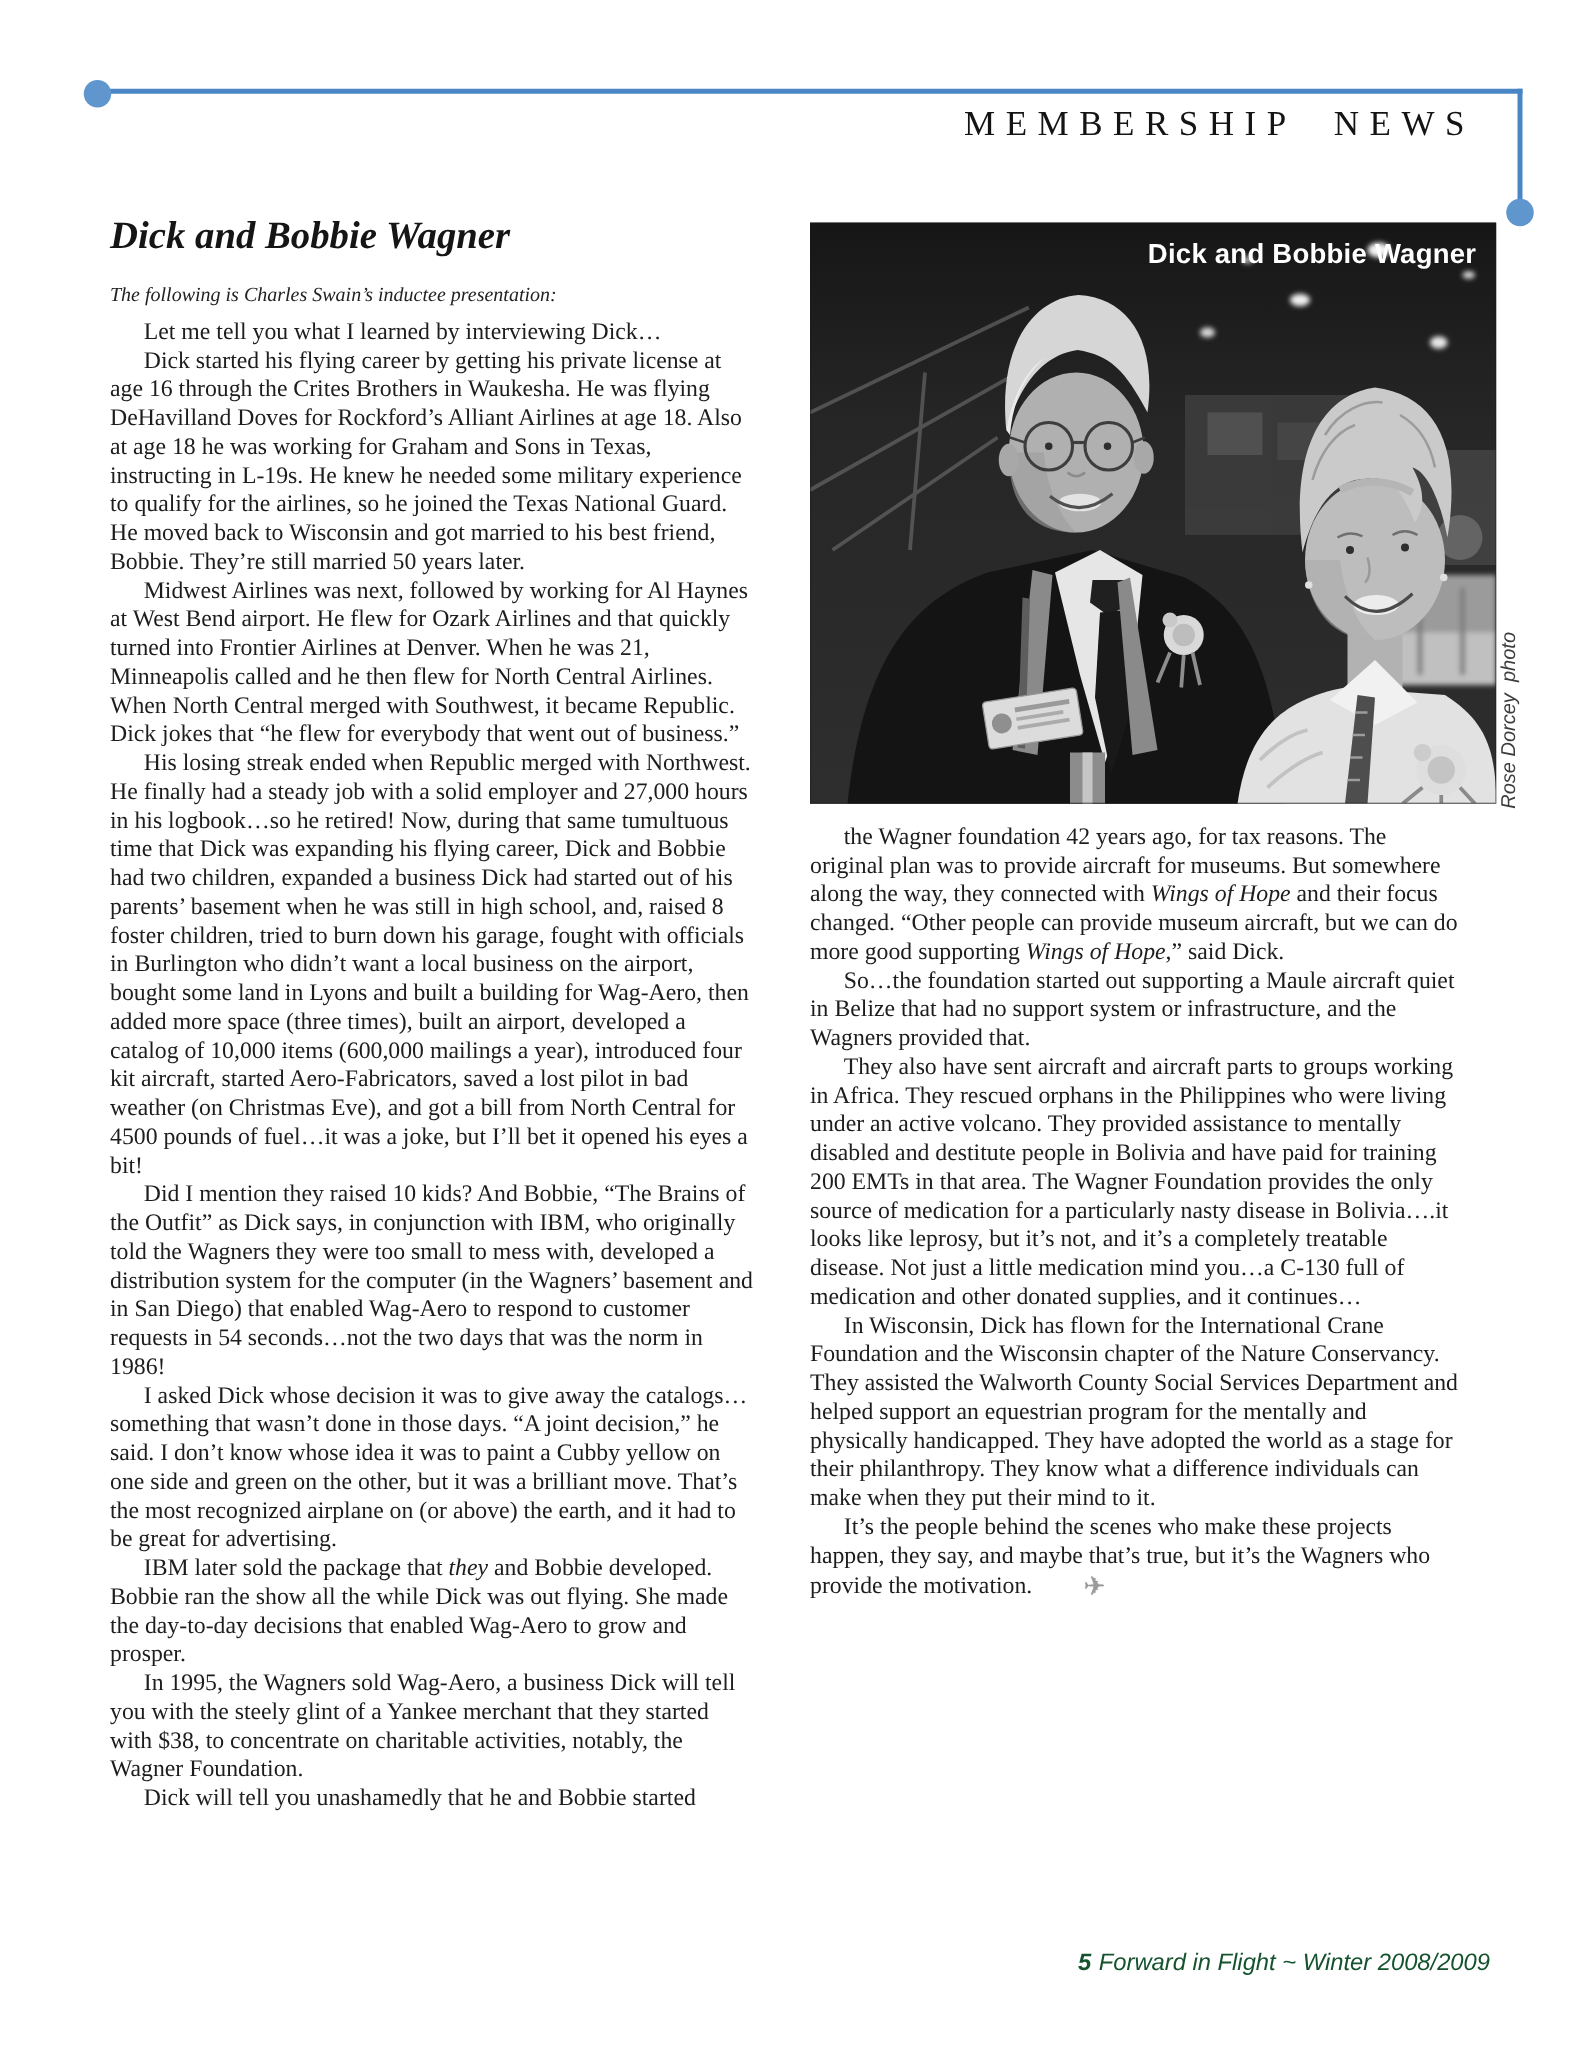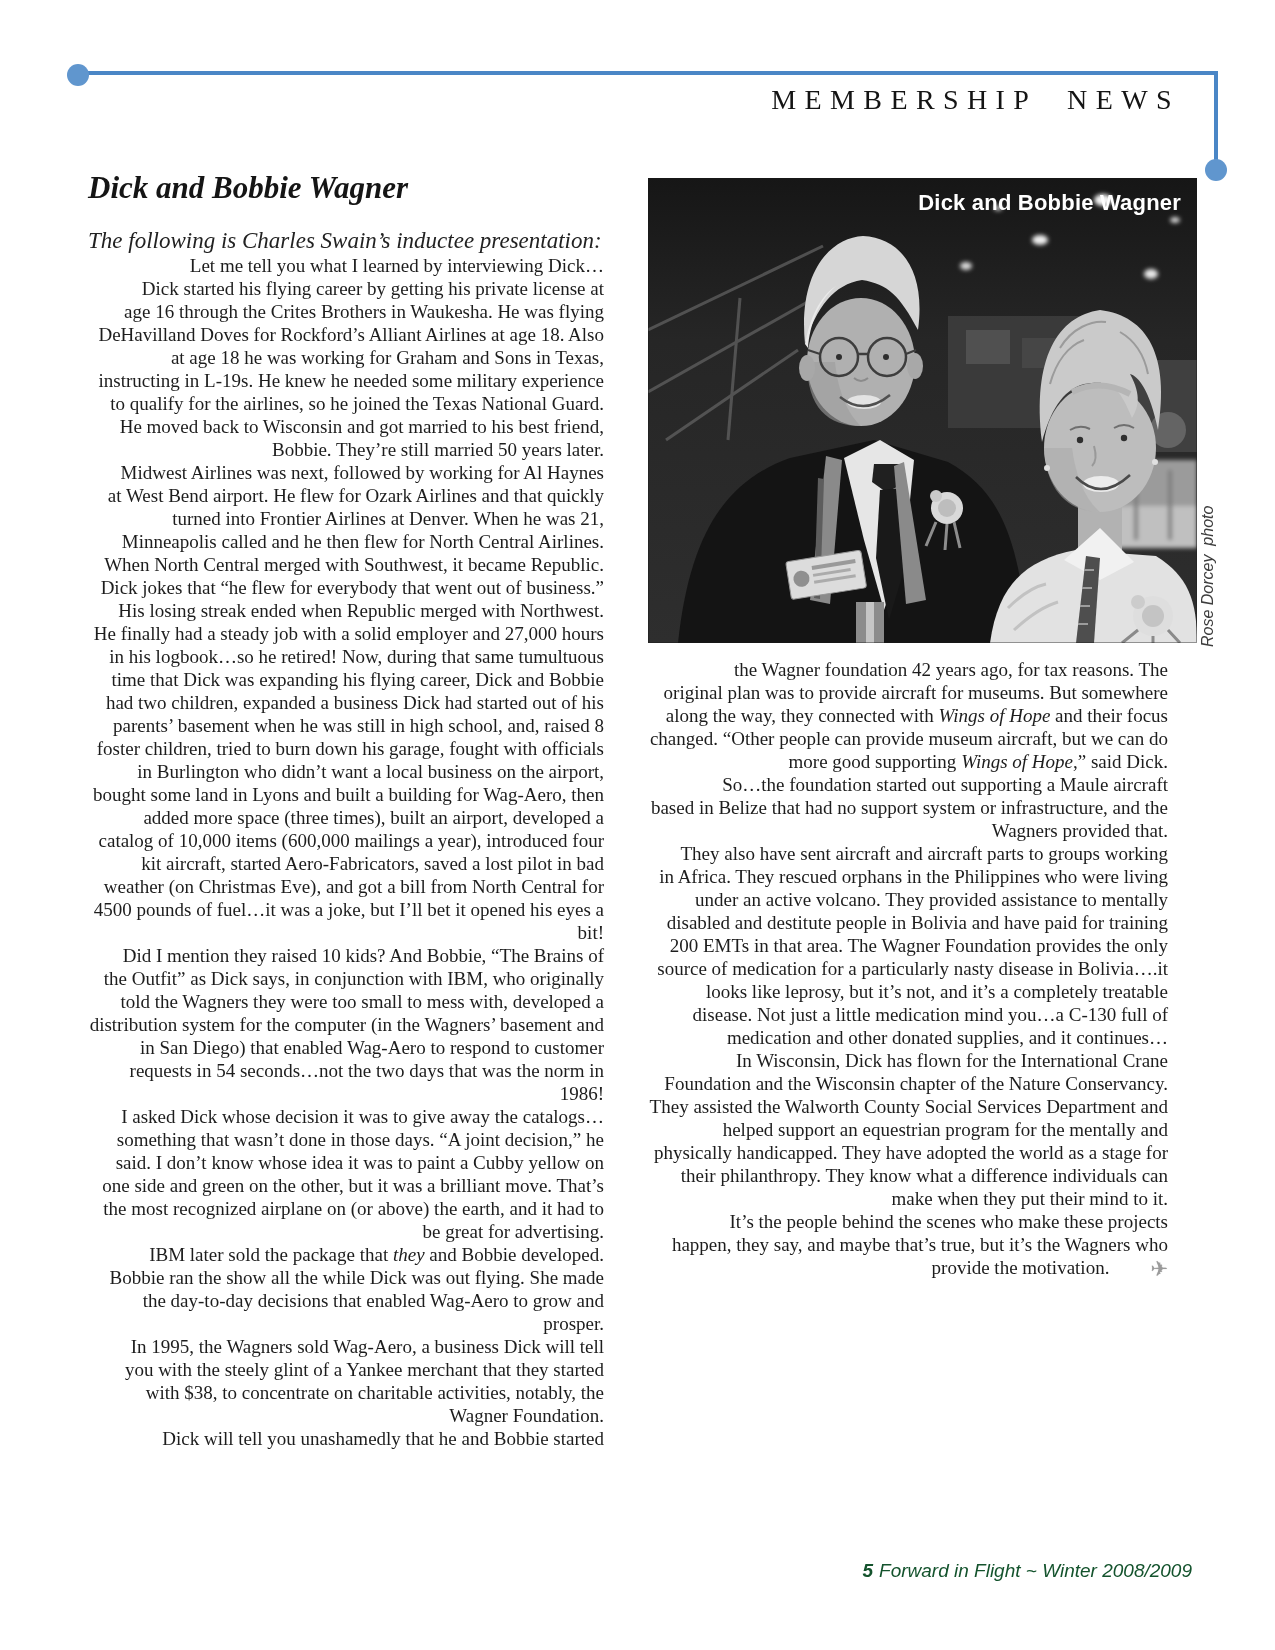--- a/index.html
+++ b/index.html
@@ -23,24 +23,24 @@
     font-size:28px;letter-spacing:0.30em;word-spacing:0.55em;
     color:#141414;white-space:nowrap;
   }
 
   .article-title{
     position:absolute;left:88px;top:170px;margin:0;
     font-size:31px;font-weight:bold;font-style:italic;color:#151515;
   }
   .article-intro{
     position:absolute;left:88px;top:228px;margin:0;
-    font-size:23px;font-style:italic;color:#222;
-  }
-
-  .col{position:absolute;font-size:19px;line-height:23px;text-align:right;}
+    font-size:16px;font-style:italic;color:#222;
+  }
+
+  .col{position:absolute;font-size:19px;line-height:23px;text-align:left;}
   .col-left{left:88px;top:254px;width:516px;}
   .col-right{left:648px;top:658px;width:520px;}
   .para{margin:0;text-indent:27px;}
   .para em{font-style:italic;}
   .end-mark{
     display:inline-block;font-style:normal;
     color:#9a9a9a;font-size:21px;margin-left:14px;
     text-shadow:0 0 1px #bdbdbd;
     transform:translateY(2px);
   }
@@ -93,21 +93,21 @@
       <p class="para"><span>Midwest Airlines was next, followed by working for Al Haynes at West Bend airport. He flew for Ozark Airlines and that quickly turned into Frontier Airlines at Denver. When he was 21, Minneapolis called and he then flew for North Central Airlines. When North Central merged with Southwest, it became Republic. Dick jokes that “he flew for everybody that went out of business.”</span></p>
       <p class="para"><span>His losing streak ended when Republic merged with Northwest. He finally had a steady job with a solid employer and 27,000 hours in his logbook…so he retired! Now, during that same tumultuous time that Dick was expanding his flying career, Dick and Bobbie had two children, expanded a business Dick had started out of his parents’ basement when he was still in high school, and, raised 8 foster children, tried to burn down his garage, fought with officials in Burlington who didn’t want a local business on the airport, bought some land in Lyons and built a building for Wag-Aero, then added more space (three times), built an airport, developed a catalog of 10,000 items (600,000 mailings a year), introduced four kit aircraft, started Aero-Fabricators, saved a lost pilot in bad weather (on Christmas Eve), and got a bill from North Central for 4500 pounds of fuel…it was a joke, but I’ll bet it opened his eyes a bit!</span></p>
       <p class="para"><span>Did I mention they raised 10 kids? And Bobbie, “The Brains of the Outfit” as Dick says, in conjunction with IBM, who originally told the Wagners they were too small to mess with, developed a distribution system for the computer (in the Wagners’ basement and in San Diego) that enabled Wag-Aero to respond to customer requests in 54 seconds…not the two days that was the norm in 1986!</span></p>
       <p class="para"><span>I asked Dick whose decision it was to give away the catalogs…something that wasn’t done in those days. “A joint decision,” he said. I don’t know whose idea it was to paint a Cubby yellow on one side and green on the other, but it was a brilliant move. That’s the most recognized airplane on (or above) the earth, and it had to be great for advertising.</span></p>
       <p class="para"><span>IBM later sold the package that </span><em>they</em><span> and Bobbie developed. Bobbie ran the show all the while Dick was out flying. She made the day-to-day decisions that enabled Wag-Aero to grow and prosper.</span></p>
       <p class="para"><span>In 1995, the Wagners sold Wag-Aero, a business Dick will tell you with the steely glint of a Yankee merchant that they started with $38, to concentrate on charitable activities, notably, the Wagner Foundation.</span></p>
       <p class="para"><span>Dick will tell you unashamedly that he and Bobbie started</span></p>
     </div>
   <div class="col col-right">
       <p class="para"><span>the Wagner foundation 42 years ago, for tax reasons. The original plan was to provide aircraft for museums. But somewhere along the way, they connected with </span><em>Wings of Hope</em><span> and their focus changed. “Other people can provide museum aircraft, but we can do more good supporting </span><em>Wings of Hope</em><span>,” said Dick.</span></p>
-      <p class="para"><span>So…the foundation started out supporting a Maule aircraft based in Belize that had no support system or infrastructure, and the Wagners provided that.</span></p>
+      <p class="para"><span>So…the foundation started out supporting a Maule aircraft quiet in Belize that had no support system or infrastructure, and the Wagners provided that.</span></p>
       <p class="para"><span>They also have sent aircraft and aircraft parts to groups working in Africa. They rescued orphans in the Philippines who were living under an active volcano. They provided assistance to mentally disabled and destitute people in Bolivia and have paid for training 200 EMTs in that area. The Wagner Foundation provides the only source of medication for a particularly nasty disease in Bolivia….it looks like leprosy, but it’s not, and it’s a completely treatable disease. Not just a little medication mind you…a C-130 full of medication and other donated supplies, and it continues…</span></p>
       <p class="para"><span>In Wisconsin, Dick has flown for the International Crane Foundation and the Wisconsin chapter of the Nature Conservancy. They assisted the Walworth County Social Services Department and helped support an equestrian program for the mentally and physically handicapped. They have adopted the world as a stage for their philanthropy. They know what a difference individuals can make when they put their mind to it.</span></p>
       <p class="para"><span>It’s the people behind the scenes who make these projects happen, they say, and maybe that’s true, but it’s the Wagners who provide the motivation.</span><span class="end-mark">✈</span></p>
     </div>
 
   <div class="photo">
     <svg width="549" height="465" viewBox="0 0 549 465">
       <defs>
         <filter id="soft">
             <feGaussianBlur stdDeviation="2.2"></feGaussianBlur>

